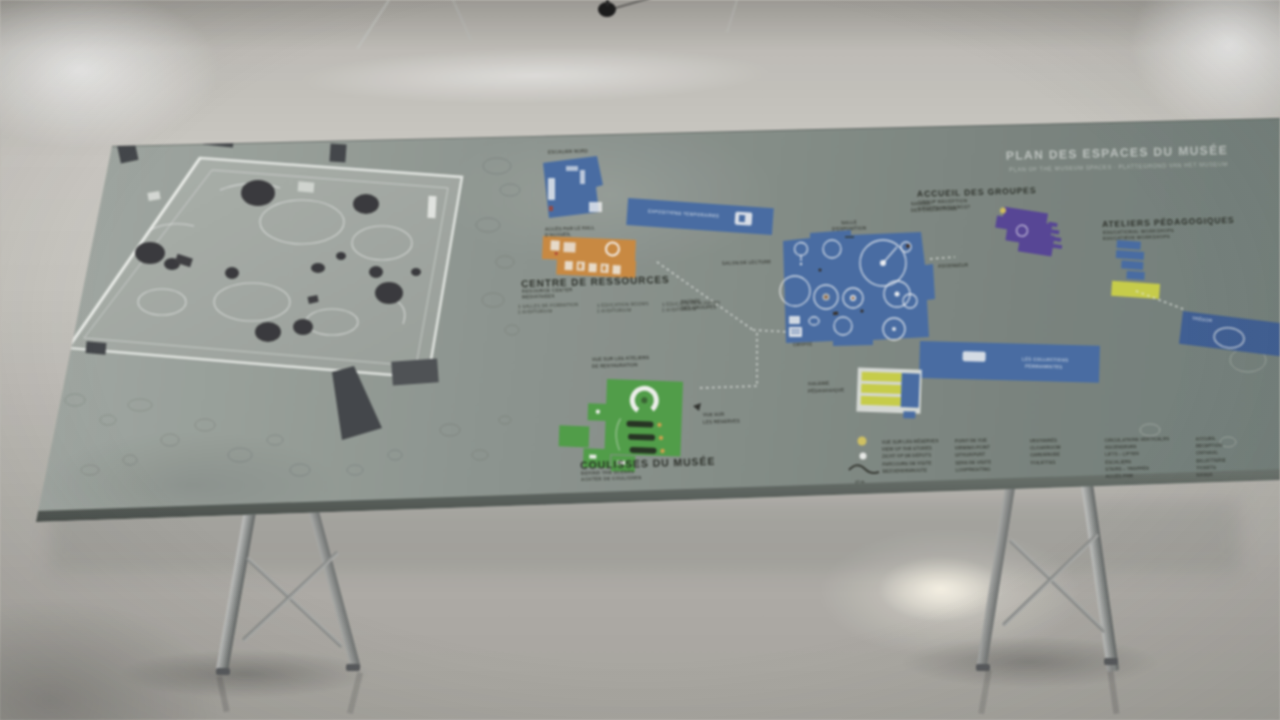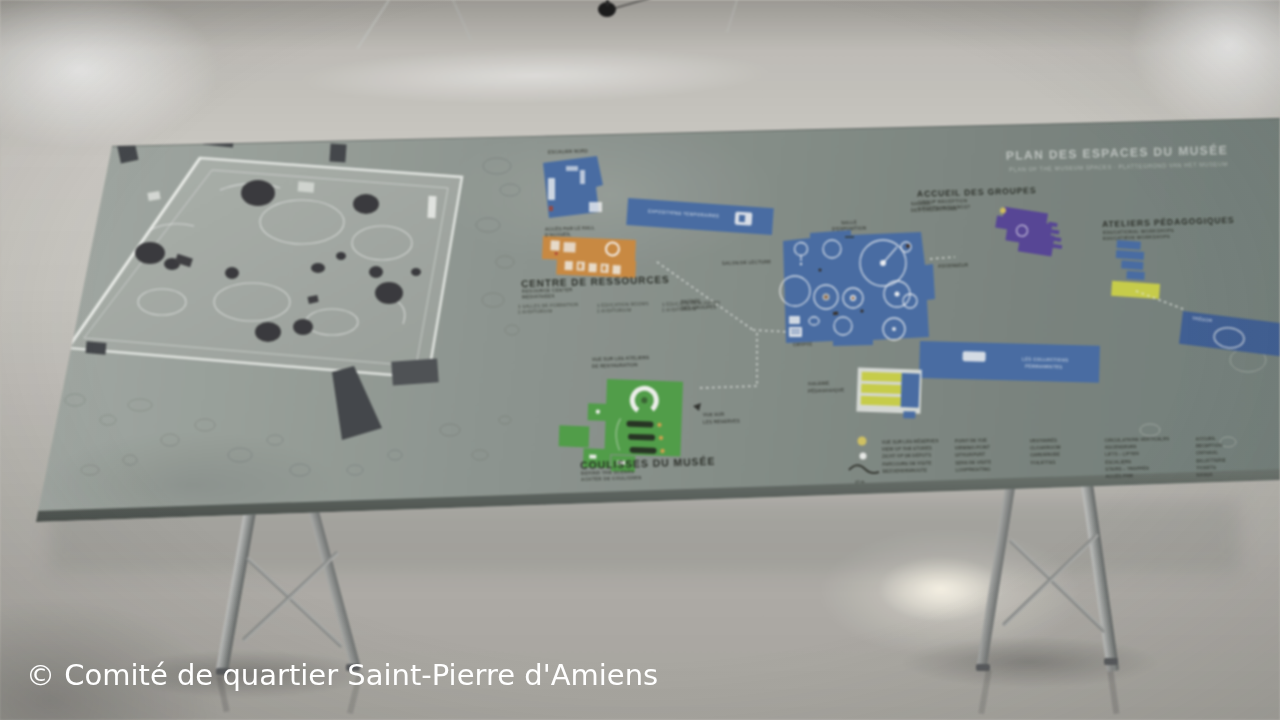--- a/index.html
+++ b/index.html
@@ -411,14 +411,13 @@
       <div>ONTHAAL</div>
       <div>BILLETTERIE</div>
       <div>TICKETS</div>
       <div>KASSA</div>
     </div>
   </div>
 
  </div>
 
  <div class="vignette"></div>
- <div class="caption">© Comité de quartier Saint-Pierre d'Amiens</div>
 </div>
 
 </body></html>

